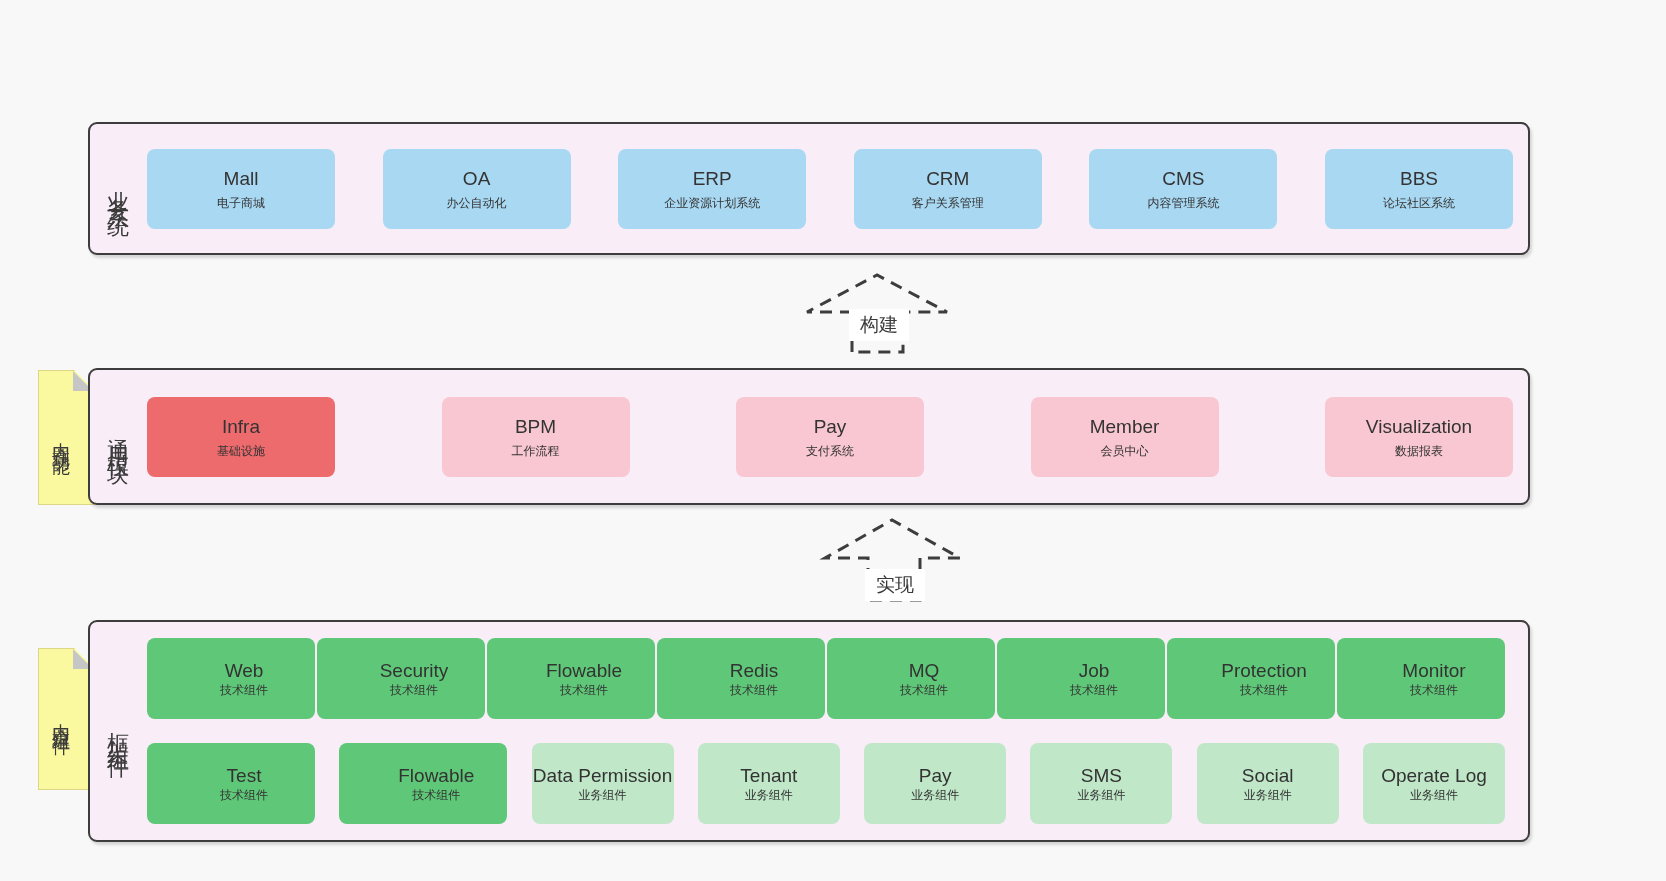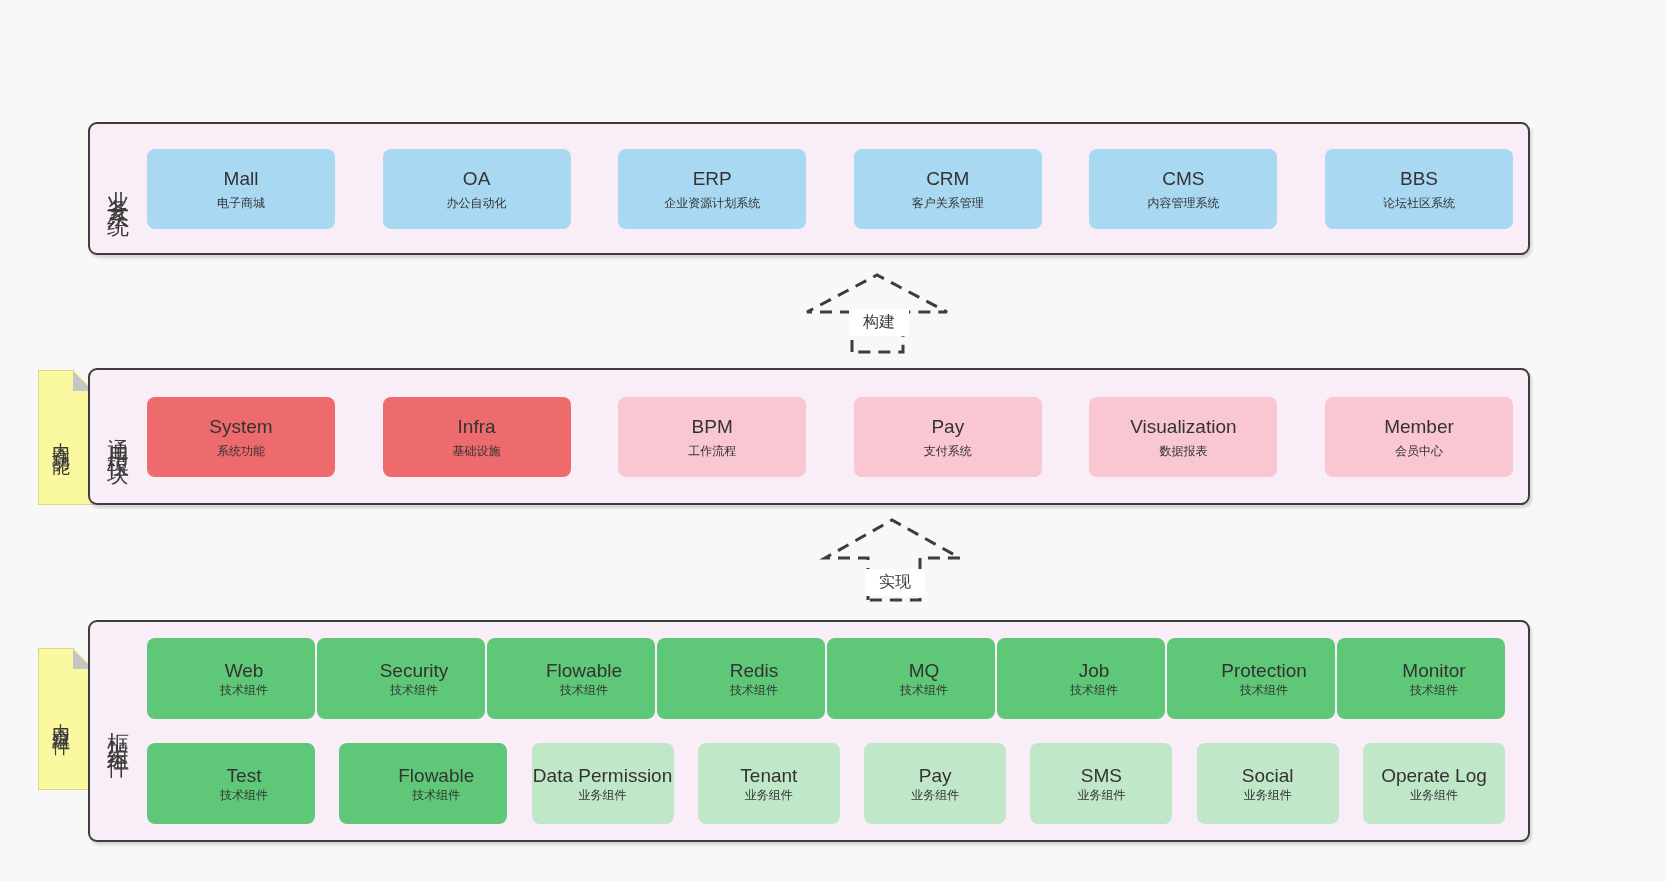--- a/index.html
+++ b/index.html
@@ -79,21 +79,21 @@
 
   
   .arrow-svg { position:absolute; z-index:3; }
   .arrow-path {
     fill:none; stroke:#3d3d3d; stroke-width:3;
     stroke-dasharray:12 8; stroke-linejoin:miter;
   }
   .arrow-label {
     position:absolute; z-index:4;
     background:#ffffff; text-align:center;
-    font-size:16px; color:#3a3a3a; padding:3px 2px;
+    font-size:19px; color:#3a3a3a; padding:3px 2px;
   }
   .alabel1 { left:849px; top:309px; width:56px; }
   .alabel2 { left:865px; top:569px; width:56px; }
   .asvg1 { left:795px; top:266px; }
   .asvg2 { left:812px; top:512px; }
 </style>
 </head>
 <body>
 
 <div class="page">
@@ -135,42 +135,38 @@
 
   <div class="tab tab1">
     <div class="fold"></div>
     <div class="tab-text">内置功能</div>
   </div>
 
   <section class="container sec-mid">
     <div class="vlabel">通用模块</div>
     <div class="boxrow">
       <div class="box wide red">
-        <div>System</div>
-        <div class="s">系统功能</div>
-      </div>
-      <div class="box wide red">
         <div>Infra</div>
         <div class="s">基础设施</div>
       </div>
       <div class="box wide pink">
         <div>BPM</div>
         <div class="s">工作流程</div>
       </div>
       <div class="box wide pink">
         <div>Pay</div>
         <div class="s">支付系统</div>
       </div>
       <div class="box wide pink">
+        <div>Member</div>
+        <div class="s">会员中心</div>
+      </div>
+      <div class="box wide pink">
         <div>Visualization</div>
         <div class="s">数据报表</div>
-      </div>
-      <div class="box wide pink">
-        <div>Member</div>
-        <div class="s">会员中心</div>
       </div>
     </div>
   </section>
 
   <svg class="arrow-svg asvg2" width="160" height="92" viewBox="0 0 160 92">
     <path class="arrow-path" d="M56 88 L56 46 L13 46 L80 8 L148 46 L108 46 L108 88 Z"></path>
   </svg>
   <div class="arrow-label alabel2">实现</div>
 
   <div class="tab tab2">

